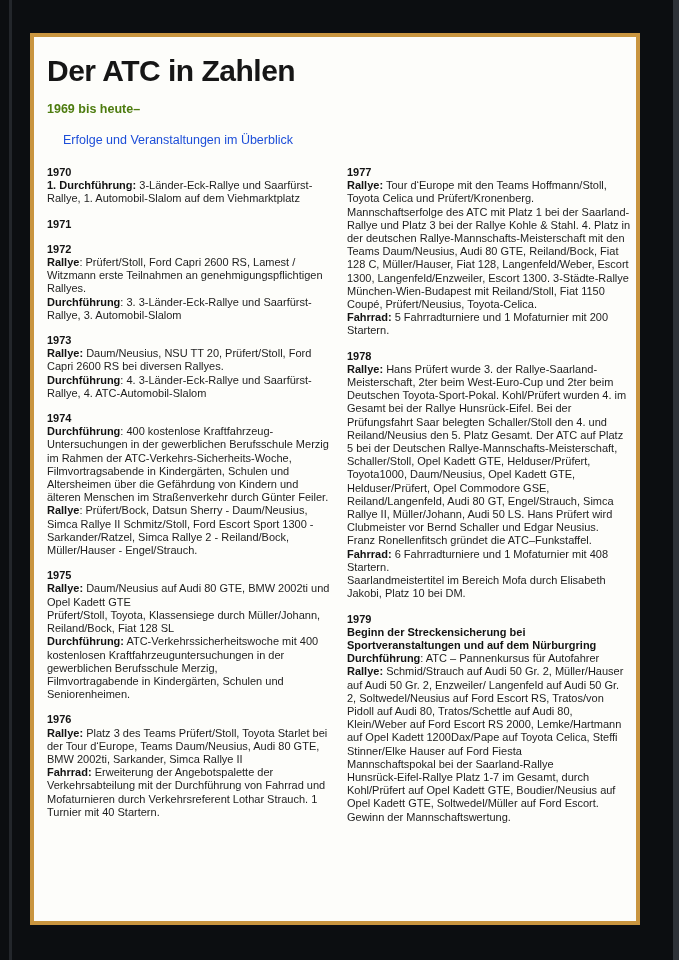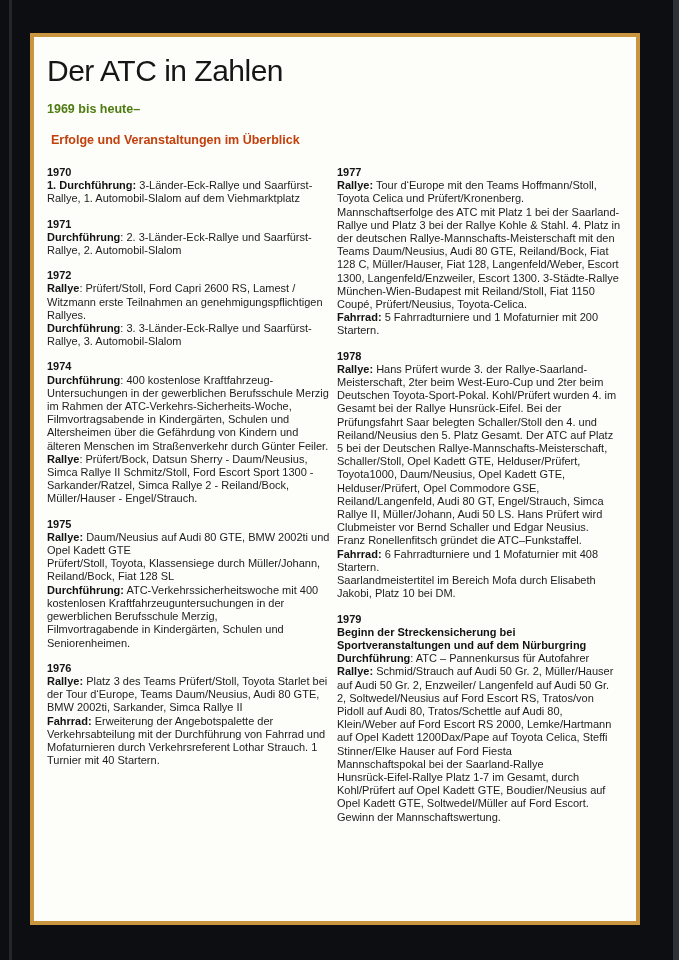--- a/index.html
+++ b/index.html
@@ -20,32 +20,32 @@
   }
   .page {
     position: absolute; left: 30px; top: 33px;
     width: 602px; height: 884px;
     background: #fdfdfa;
     border: 4px solid #c9953f;
   }
   .page-inner { padding: 17px 13px 0 13px; }
   .doc-title {
     margin: 0; color: #161616;
-    font-size: 30px; line-height: 34px; font-weight: 400;
+    font-size: 30px; line-height: 34px; font-weight: 700;
     letter-spacing: -0.5px;
   }
   .doc-subtitle {
     margin: 14px 0 0 0; color: #4d7c0f;
     font-size: 12.5px; line-height: 15px; font-weight: 700;
   }
   .doc-subject {
-    margin: 16px 0 0 4px; color: #c2410c;
-    font-size: 12.5px; line-height: 15px; font-weight: 700;
+    margin: 16px 0 0 16px; color: #1d4ed8;
+    font-size: 12.5px; line-height: 15px; font-weight: 400;
   }
-  .columns { display: flex; gap: 6px; margin-top: 18px; }
+  .columns { display: flex; gap: 16px; margin-top: 18px; }
   .col { width: 284px; flex: 0 0 284px; }
   .section { margin: 0 0 12px 0; }
   .section .year {
     margin: 0; font-size: 11px; line-height: 13.2px;
     font-weight: 700; color: #131313;
   }
   .section p {
     margin: 0; font-size: 11px; line-height: 13.2px;
     color: #1d1d1d;
   }
@@ -63,26 +63,30 @@
     <p class="doc-subtitle">1969 bis heute–</p>
     <p class="doc-subject">Erfolge und Veranstaltungen im Überblick</p>
     <div class="columns">
       <div class="col">
           <div class="section">
             <p class="year">1970</p>
             <p><b>1. Durchführung:</b> 3-Länder-Eck-Rallye und Saarfürst-Rallye, 1. Automobil-Slalom auf dem Viehmarktplatz</p>
           </div>
           <div class="section">
             <p class="year">1971</p>
-            <p><b>Durchführung</b>: 2. 3-Länder-Eck-Rallye und Saarfürst-Rallye, 2. Automobil-Slalom</p>
           </div>
           <div class="section">
             <p class="year">1972</p>
             <p><b>Rallye</b>: Prüfert/Stoll, Ford Capri 2600 RS, Lamest / Witzmann erste Teilnahmen an genehmigungspflichtigen Rallyes.</p>
             <p><b>Durchführung</b>: 3. 3-Länder-Eck-Rallye und Saarfürst-Rallye, 3. Automobil-Slalom</p>
+          </div>
+          <div class="section">
+            <p class="year">1973</p>
+            <p><b>Rallye:</b> Daum/Neusius, NSU TT 20, Prüfert/Stoll, Ford Capri 2600 RS bei diversen Rallyes.</p>
+            <p><b>Durchführung</b>: 4. 3-Länder-Eck-Rallye und Saarfürst-Rallye, 4. ATC-Automobil-Slalom</p>
           </div>
           <div class="section">
             <p class="year">1974</p>
             <p><b>Durchführung</b>: 400 kostenlose Kraftfahrzeug-Untersuchungen in der gewerblichen Berufsschule Merzig im Rahmen der ATC-Verkehrs-Sicherheits-Woche, Filmvortragsabende in Kindergärten, Schulen und Altersheimen über die Gefährdung von Kindern und älteren Menschen im Straßenverkehr durch Günter Feiler.</p>
             <p><b>Rallye</b>: Prüfert/Bock, Datsun Sherry - Daum/Neusius, Simca Rallye II  Schmitz/Stoll, Ford Escort Sport 1300 - Sarkander/Ratzel, Simca Rallye 2 - Reiland/Bock, Müller/Hauser - Engel/Strauch.</p>
           </div>
           <div class="section">
             <p class="year">1975</p>
             <p><b>Rallye:</b> Daum/Neusius auf Audi 80 GTE, BMW 2002ti und Opel Kadett GTE</p>
             <p>Prüfert/Stoll, Toyota, Klassensiege durch Müller/Johann, Reiland/Bock, Fiat 128 SL</p>

